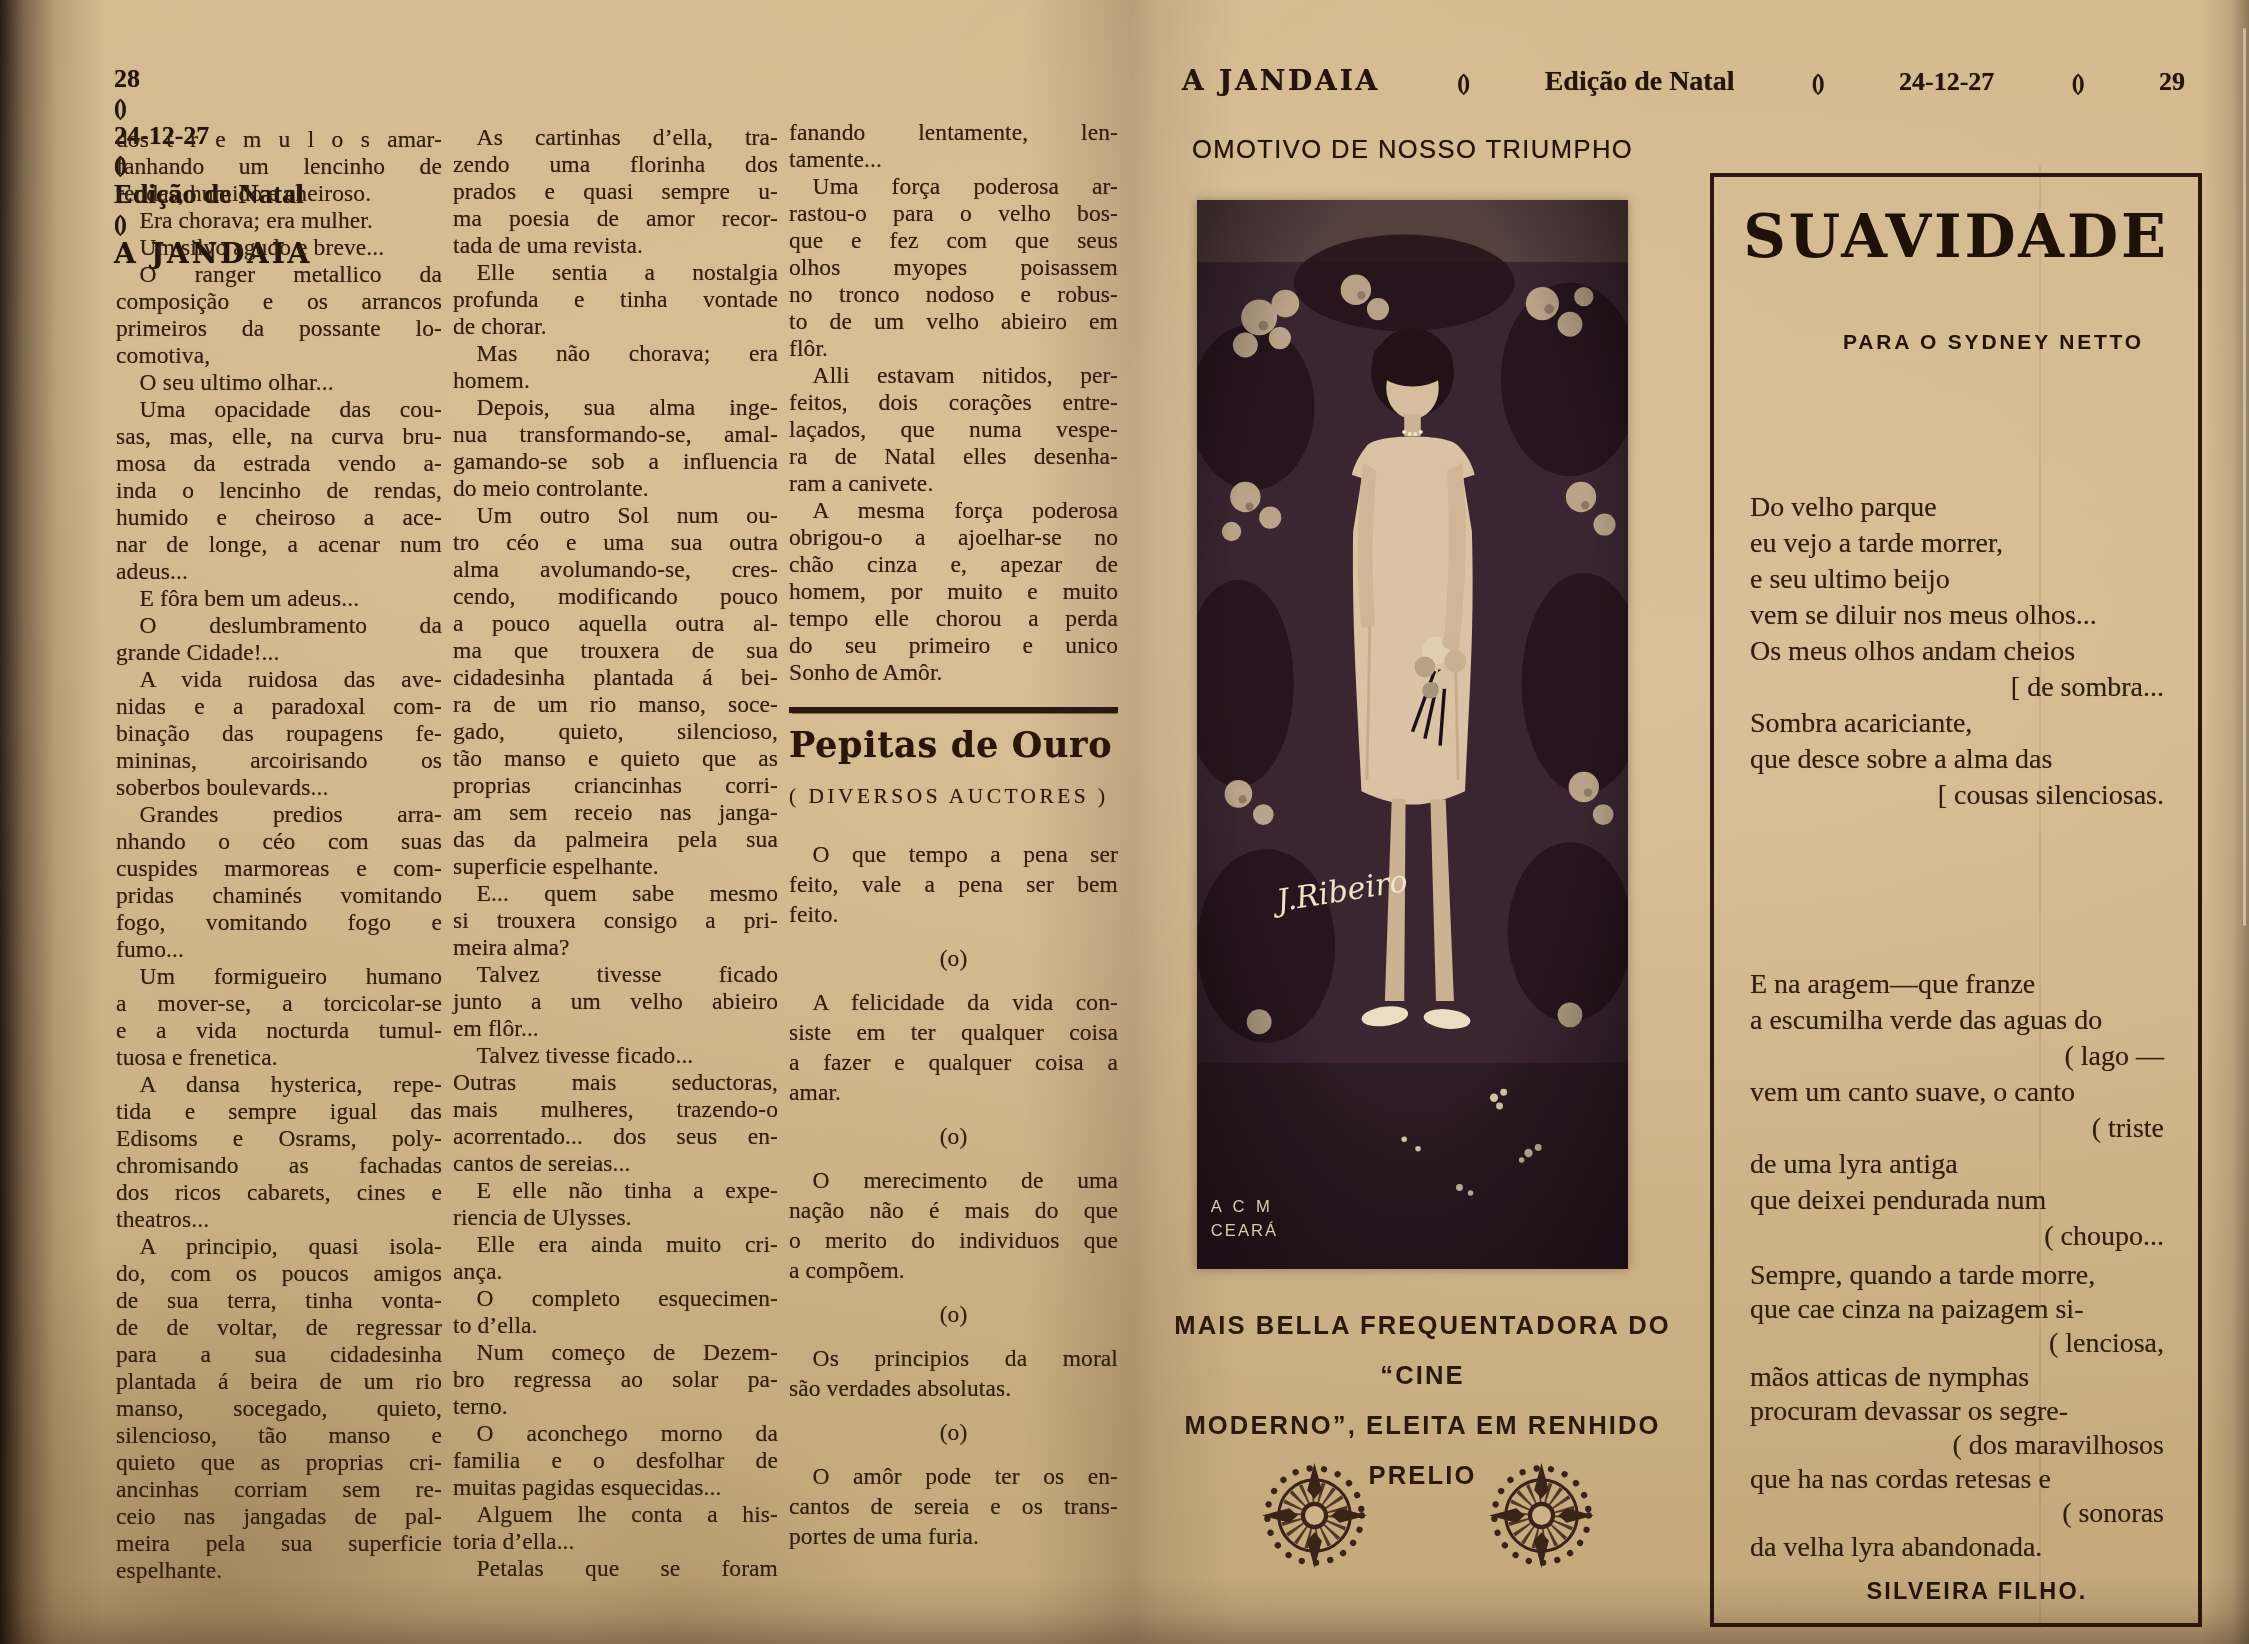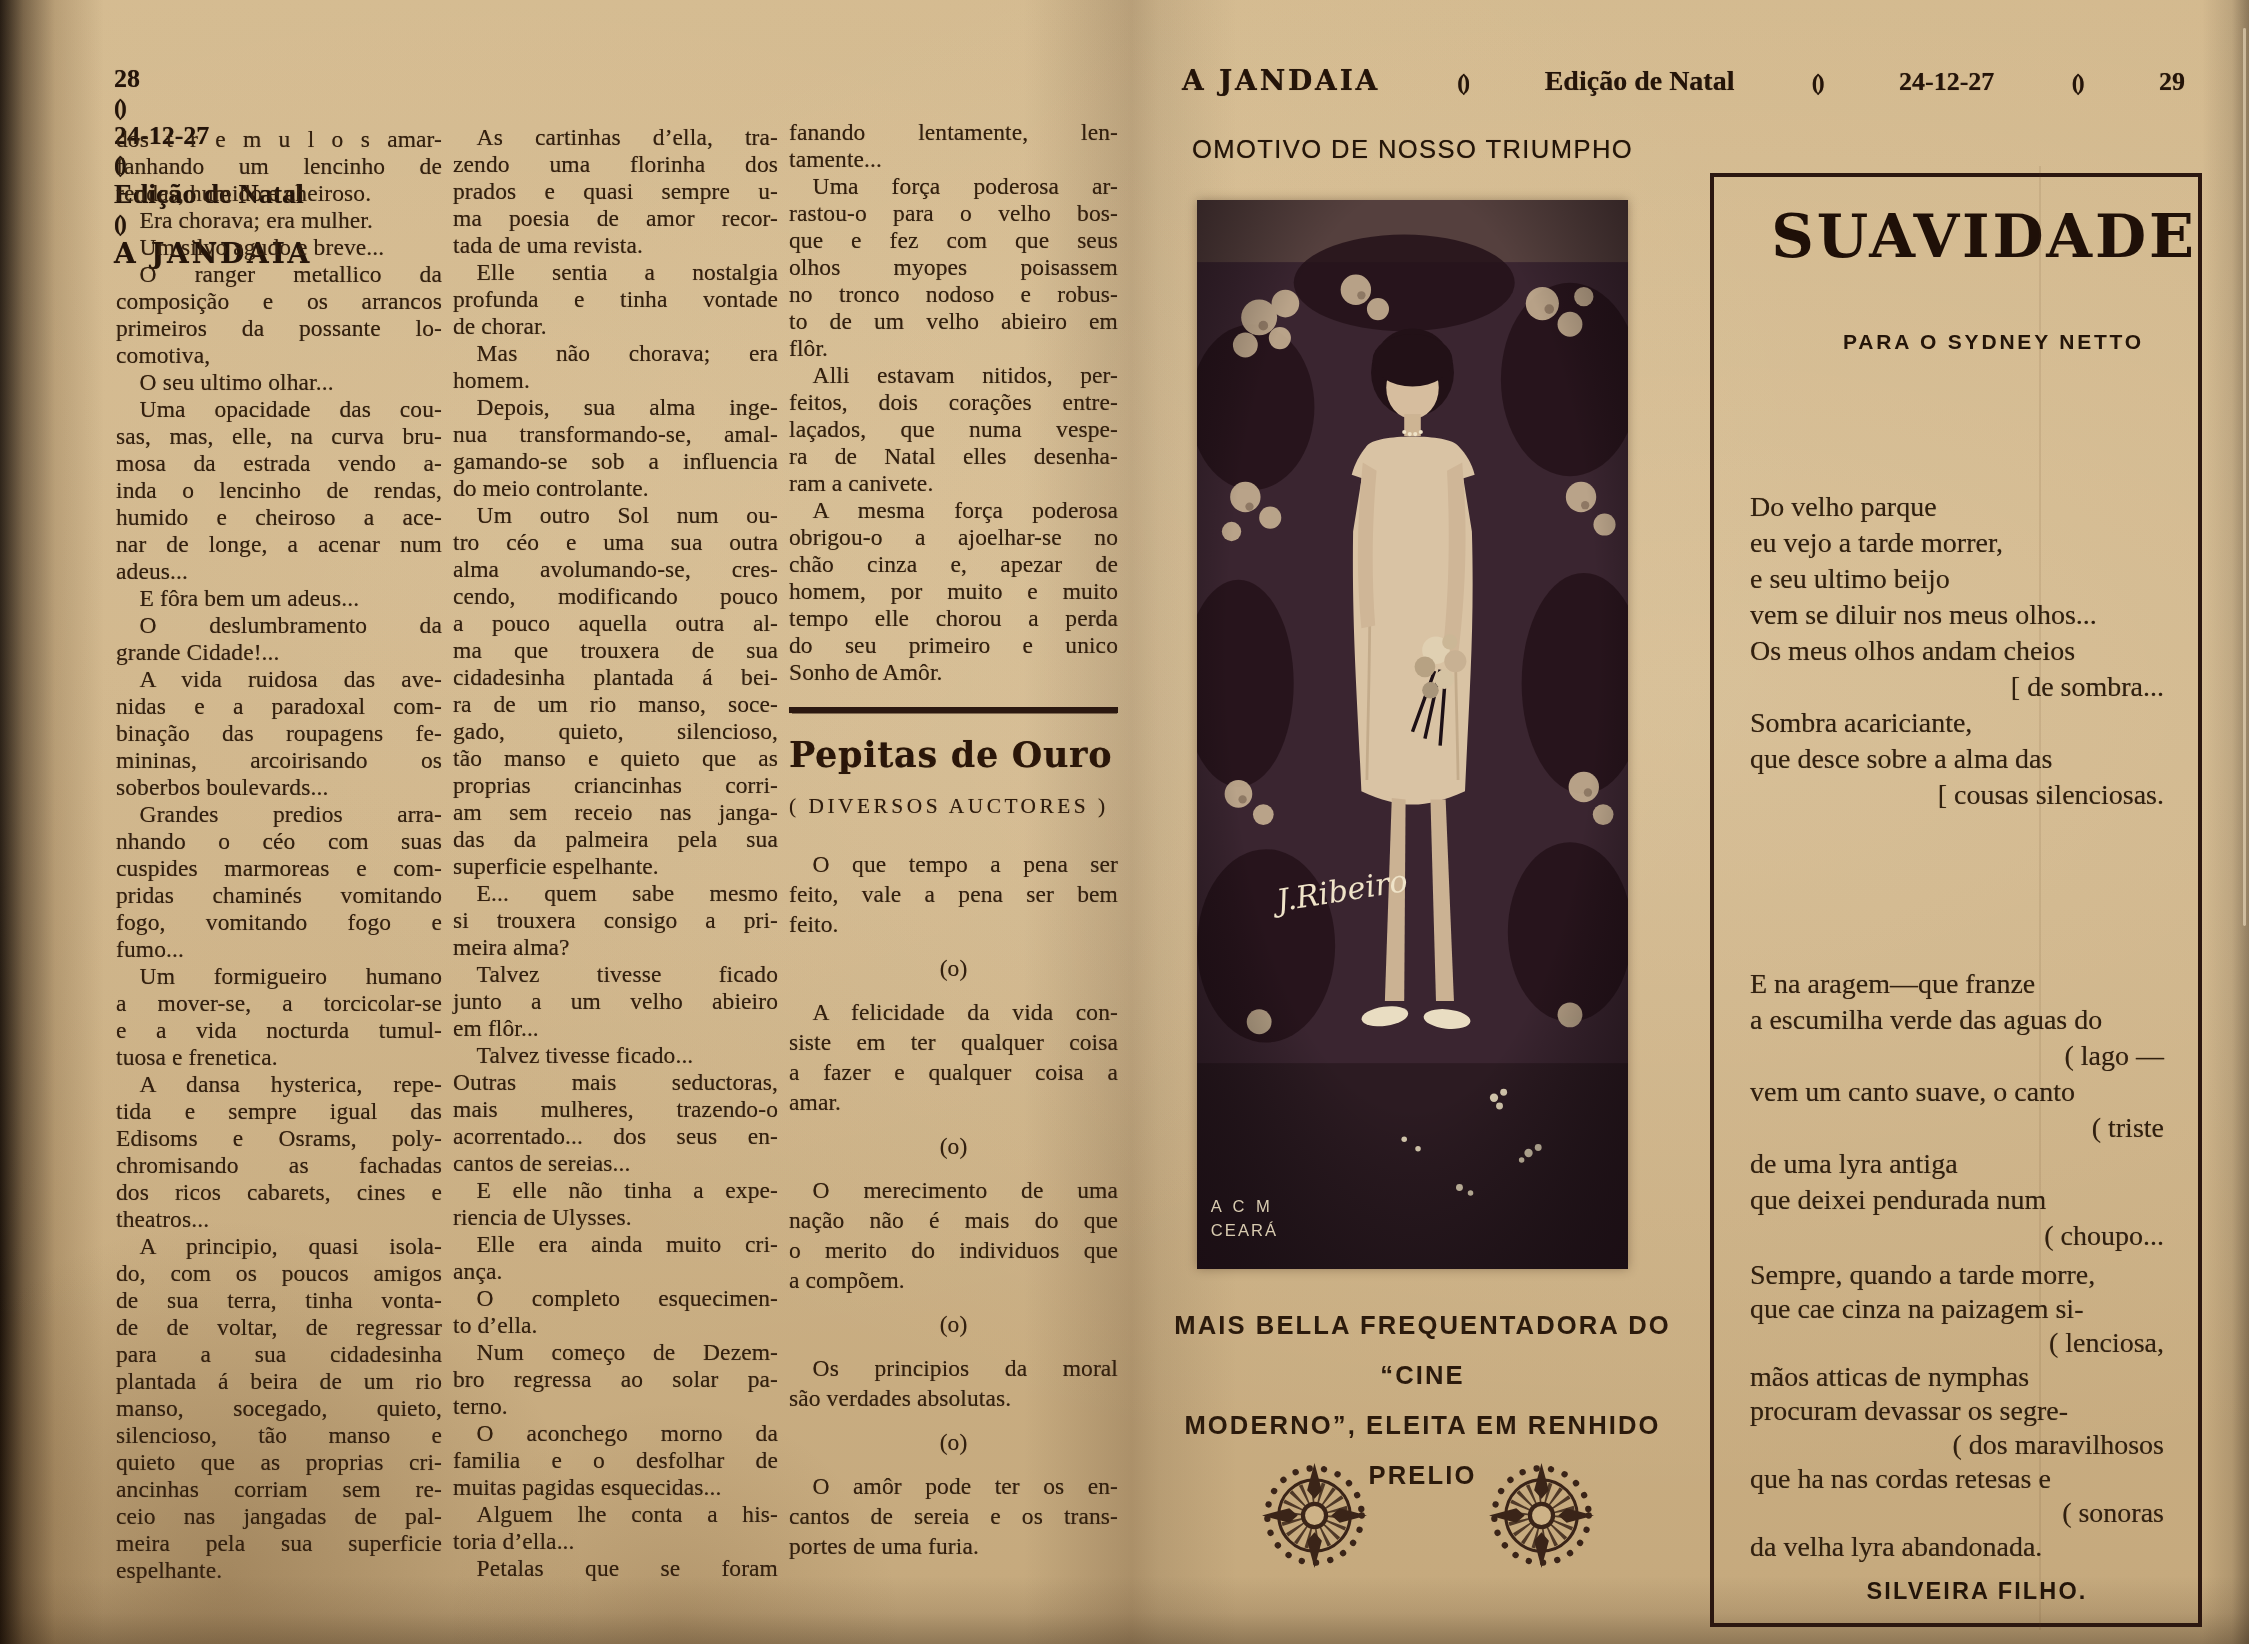--- a/index.html
+++ b/index.html
@@ -29,41 +29,41 @@
   
   .textcol{position:absolute;font-size:23.5px;line-height:27px;letter-spacing:0.1px;
     color:#33200f;text-shadow:0 0 0.7px rgba(51,32,15,.55);}
   .textcol .ln{text-align:justify;text-align-last:justify;min-height:27px;}
   .textcol .ln.nj{text-align:left;text-align-last:left;}
   .ln.ct{text-align:center !important;text-align-last:center !important;}
   .ln.rt{text-align:right !important;text-align-last:right !important;}
   .ln.blank{min-height:14px !important;height:14px;}
   .pep-block .ln{line-height:30px;min-height:30px;}
   .thickrule{height:6.2px;background:#2b1810;margin-top:21px;box-shadow:0 0.7px 0.7px rgba(43,24,16,.5);}
-  .pep-title{font-family:"DejaVu Serif", serif;font-weight:bold;font-size:35px;margin-top:28px;letter-spacing:0.7px;color:#2a1609;}
+  .pep-title{font-family:"DejaVu Serif", serif;font-weight:bold;font-size:35px;margin-top:18px;letter-spacing:0.7px;color:#2a1609;}
   .pep-sub{font-size:21.4px;letter-spacing:3.5px;margin-top:25px;color:#2f1c0d;}
   .pep-block{margin-top:29px;}
   
   .rtitle{position:absolute;left:1174px;top:135px;width:477px;text-align:center;
     font-family:"Liberation Sans", sans-serif;font-size:25.6px;letter-spacing:1.4px;color:#241509;
     text-shadow:0 0 0.7px rgba(36,21,9,.7);}
   .photo{position:absolute;left:1197px;top:200px;width:431px;height:1069px;
     box-shadow:0 0 9.7px rgba(50,30,15,.35);}
   .photo svg{display:block;width:100%;height:100%;}
   .caption{position:absolute;left:1143px;top:1300px;width:559px;
     font-family:"Liberation Sans", sans-serif;font-weight:bold;font-size:25.6px;
     letter-spacing:2.1px;color:#2b1a0c;}
   .caption .ln{line-height:50px;min-height:50px;}
   .ornaments{position:absolute;left:1262px;top:1463px;width:352px;display:flex;gap:122px;}
   .ornaments svg{width:105px;height:105px;}
   
   .poembox{position:absolute;left:1710px;top:173px;width:492px;height:1454px;
     border:4.8px solid #2b1710;box-sizing:border-box;}
   .poem-title{position:absolute;left:0;top:25px;width:100%;text-align:center;
-    font-family:"DejaVu Serif", serif;font-weight:bold;font-size:59px;letter-spacing:2.8px;color:#1f1008;margin-left:28px;}
+    font-family:"DejaVu Serif", serif;font-weight:bold;font-size:59px;letter-spacing:2.8px;color:#1f1008;}
   .poem-ded{position:absolute;right:54px;top:153px;font-family:"Liberation Sans", sans-serif;
     font-size:21px;letter-spacing:2.8px;color:#241509;font-weight:bold;text-shadow:none;}
   .poem{position:absolute;left:36px;width:414px;font-size:28px;color:#31200f;
     text-shadow:0 0 0.7px rgba(49,32,15,.5);}
   .poem .ln{text-align:left;text-align-last:left;line-height:36px;min-height:36px;}
   #stanza1{top:312px;}
   #stanza2{top:789px;}
   #stanza3{top:1081px;}
   #stanza3 .ln{line-height:34px;min-height:34px;}
   .poem-sig{position:absolute;left:0;top:1401px;width:100%;text-align:center;

